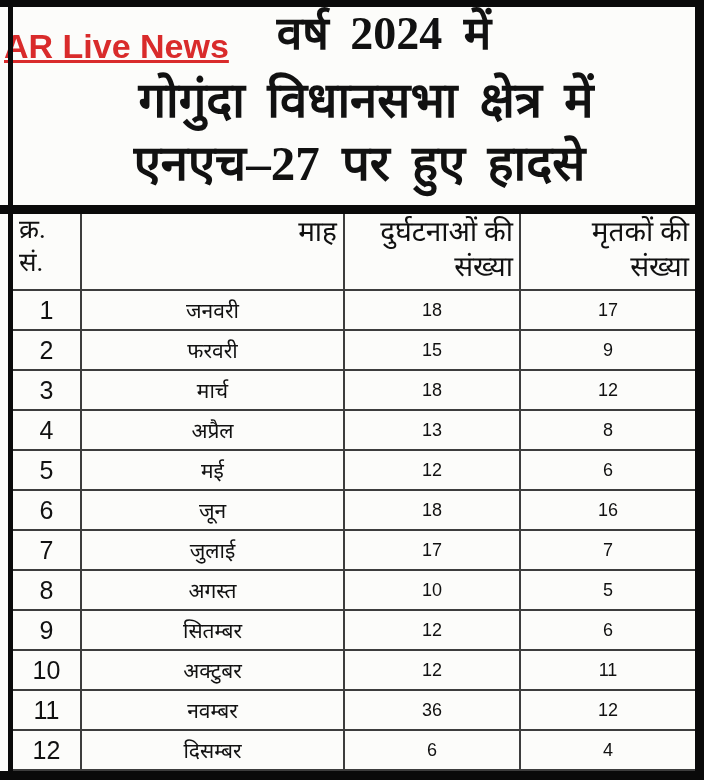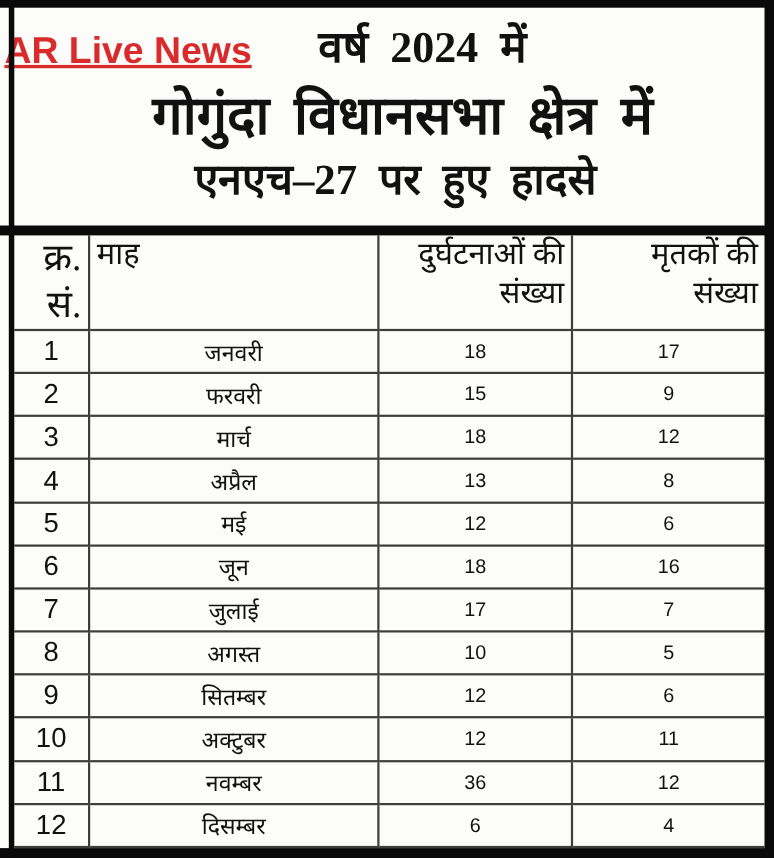--- a/index.html
+++ b/index.html
@@ -31,31 +31,31 @@
     height: 198px;
     text-align: center;
   }
   .title-line {
     font-weight: bold;
     line-height: 1.1;
     white-space: nowrap;
     word-spacing: 10px;
   }
   .title-line-1 {
-    font-size: 40px;
-    padding-top: 14px;
+    font-size: 46px;
+    padding-top: 2px;
     padding-left: 60px;
   }
   .title-line-2 {
     font-size: 49px;
     margin-top: 14px;
     margin-left: 24px;
   }
   .title-line-3 {
-    font-size: 39px;
+    font-size: 49px;
     margin-top: 10px;
     margin-left: 11px;
   }
   .watermark {
     position: absolute;
     left: 4px;
     top: 27px;
     z-index: 3;
     font-family: "Liberation Sans", "DejaVu Sans", sans-serif;
     font-weight: bold;
@@ -103,22 +103,22 @@
   thead tr { height: 76px; }
   tbody tr { height: 37px; }
 
   th {
     font-weight: normal;
     font-size: 28px;
     vertical-align: top;
     padding-top: 4px;
     line-height: 1.25;
   }
-  th.h-sno   { text-align: right; font-size: 34px; }
-  th.h-month { text-align: left; border-radius: 24px; }
+  th.h-sno   { text-align: left; font-size: 26px; }
+  th.h-month { text-align: right; border-radius: 24px; }
   th.h-acc, th.h-dea { text-align: right; padding-left: 8px; }
 
   td {
     vertical-align: middle;
     text-align: center;
   }
   td.c-sno   { font-size: 25px; font-family: "Liberation Sans", "DejaVu Sans", sans-serif; }
   td.c-month { font-size: 21px; }
   td.c-num   { font-size: 18px; font-family: "Liberation Sans", "DejaVu Sans", sans-serif; }
 </style>

